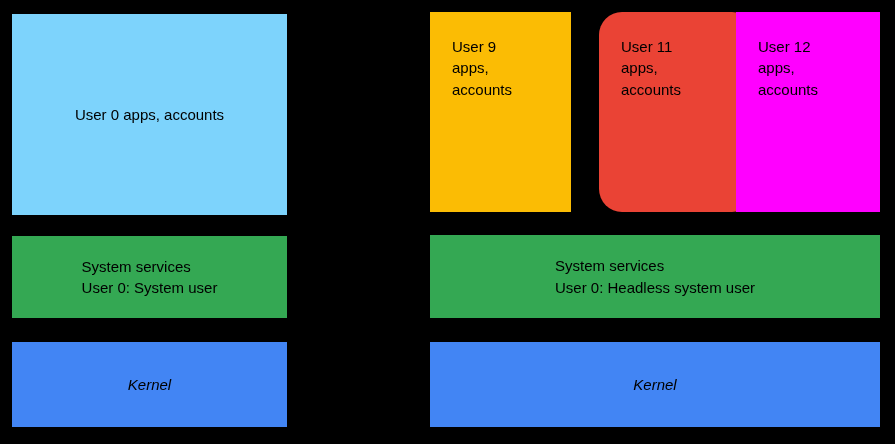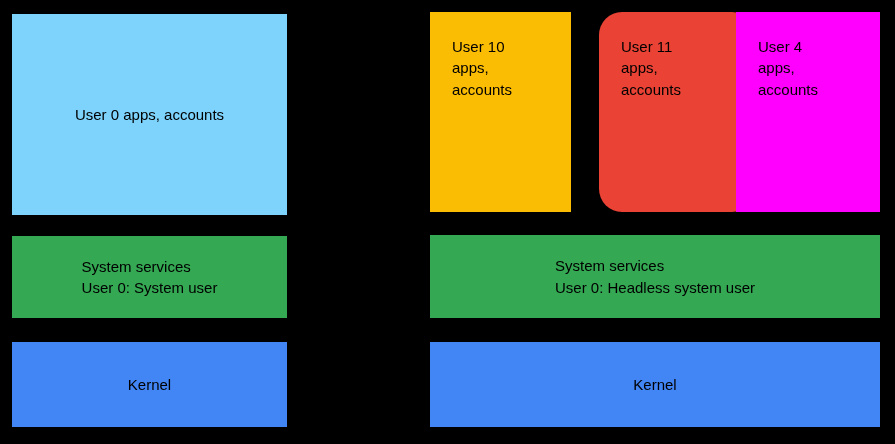--- a/index.html
+++ b/index.html
@@ -47,54 +47,54 @@
   #box-kernel-l        { left: 12px;  top: 342px; width: 275px; height: 85px;  background: #4285F4; }
 
   
   #box-user10-apps     { left: 430px; top: 12px;  width: 141px; height: 200px; background: #FBBC04; }
   #box-user11-apps     { left: 599px; top: 12px;  width: 156px; height: 200px; background: #EA4335; border-radius: 23px; }
   #box-user12-apps     { left: 736px; top: 12px;  width: 144px; height: 200px; background: #FF00FF; }
   #box-sysservices-r   { left: 430px; top: 235px; width: 450px; height: 83px;  background: #34A853; }
   #box-kernel-r        { left: 430px; top: 342px; width: 450px; height: 85px;  background: #4285F4; }
 
   
-  .box.centered .txt { text-align: center; }
+  .box.centered .txt { text-align: center; font-style: italic; }
 </style>
 </head>
 <body>
 
 <div id="canvas">
 
   <div class="box" id="box-user0-apps">
     <span class="txt">User 0 apps, accounts</span>
   </div>
 
   <div class="box" id="box-sysservices-l">
     <span class="txt">System services
 User 0: System user</span>
   </div>
 
   <div class="box centered" id="box-kernel-l">
     <span class="txt">Kernel</span>
   </div>
 
   <div class="box top-text" id="box-user10-apps">
-    <span class="txt">User 10
+    <span class="txt">User 9
 apps,
 accounts</span>
   </div>
 
   <div class="box top-text" id="box-user11-apps">
     <span class="txt">User 11
 apps,
 accounts</span>
   </div>
 
   <div class="box top-text" id="box-user12-apps">
-    <span class="txt">User 4
+    <span class="txt">User 12
 apps,
 accounts</span>
   </div>
 
   <div class="box" id="box-sysservices-r">
     <span class="txt">System services
 User 0: Headless system user</span>
   </div>
 
   <div class="box centered" id="box-kernel-r">

